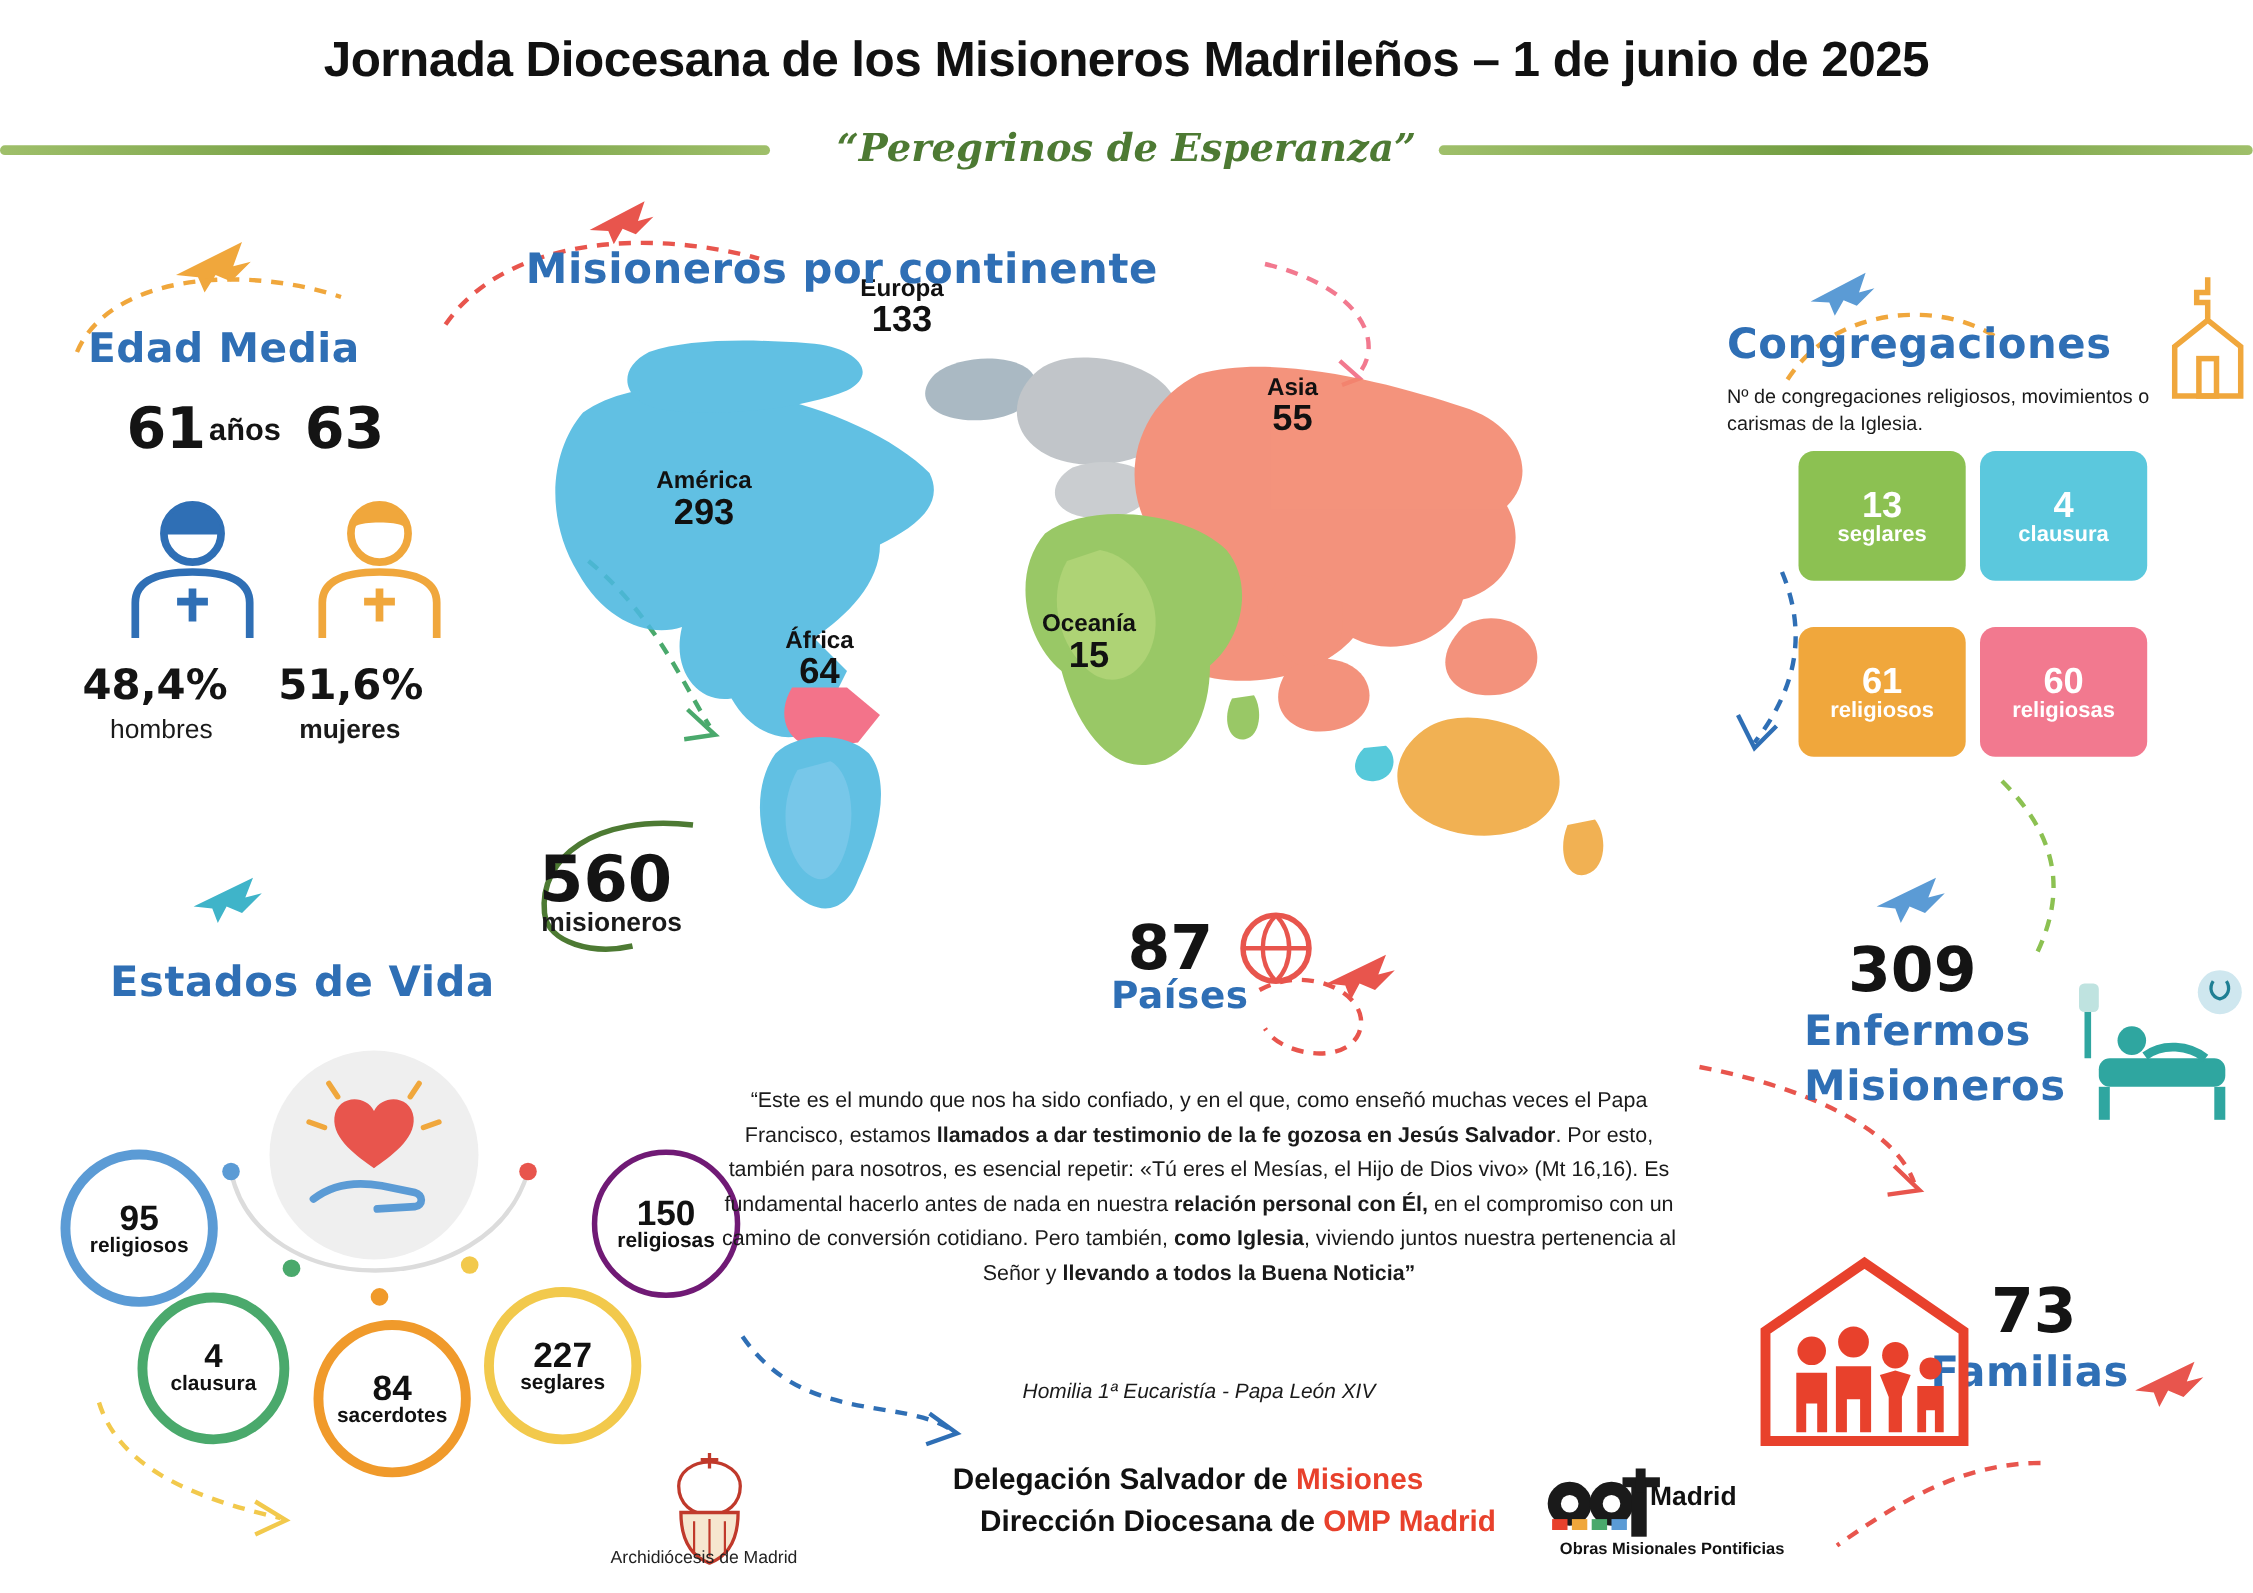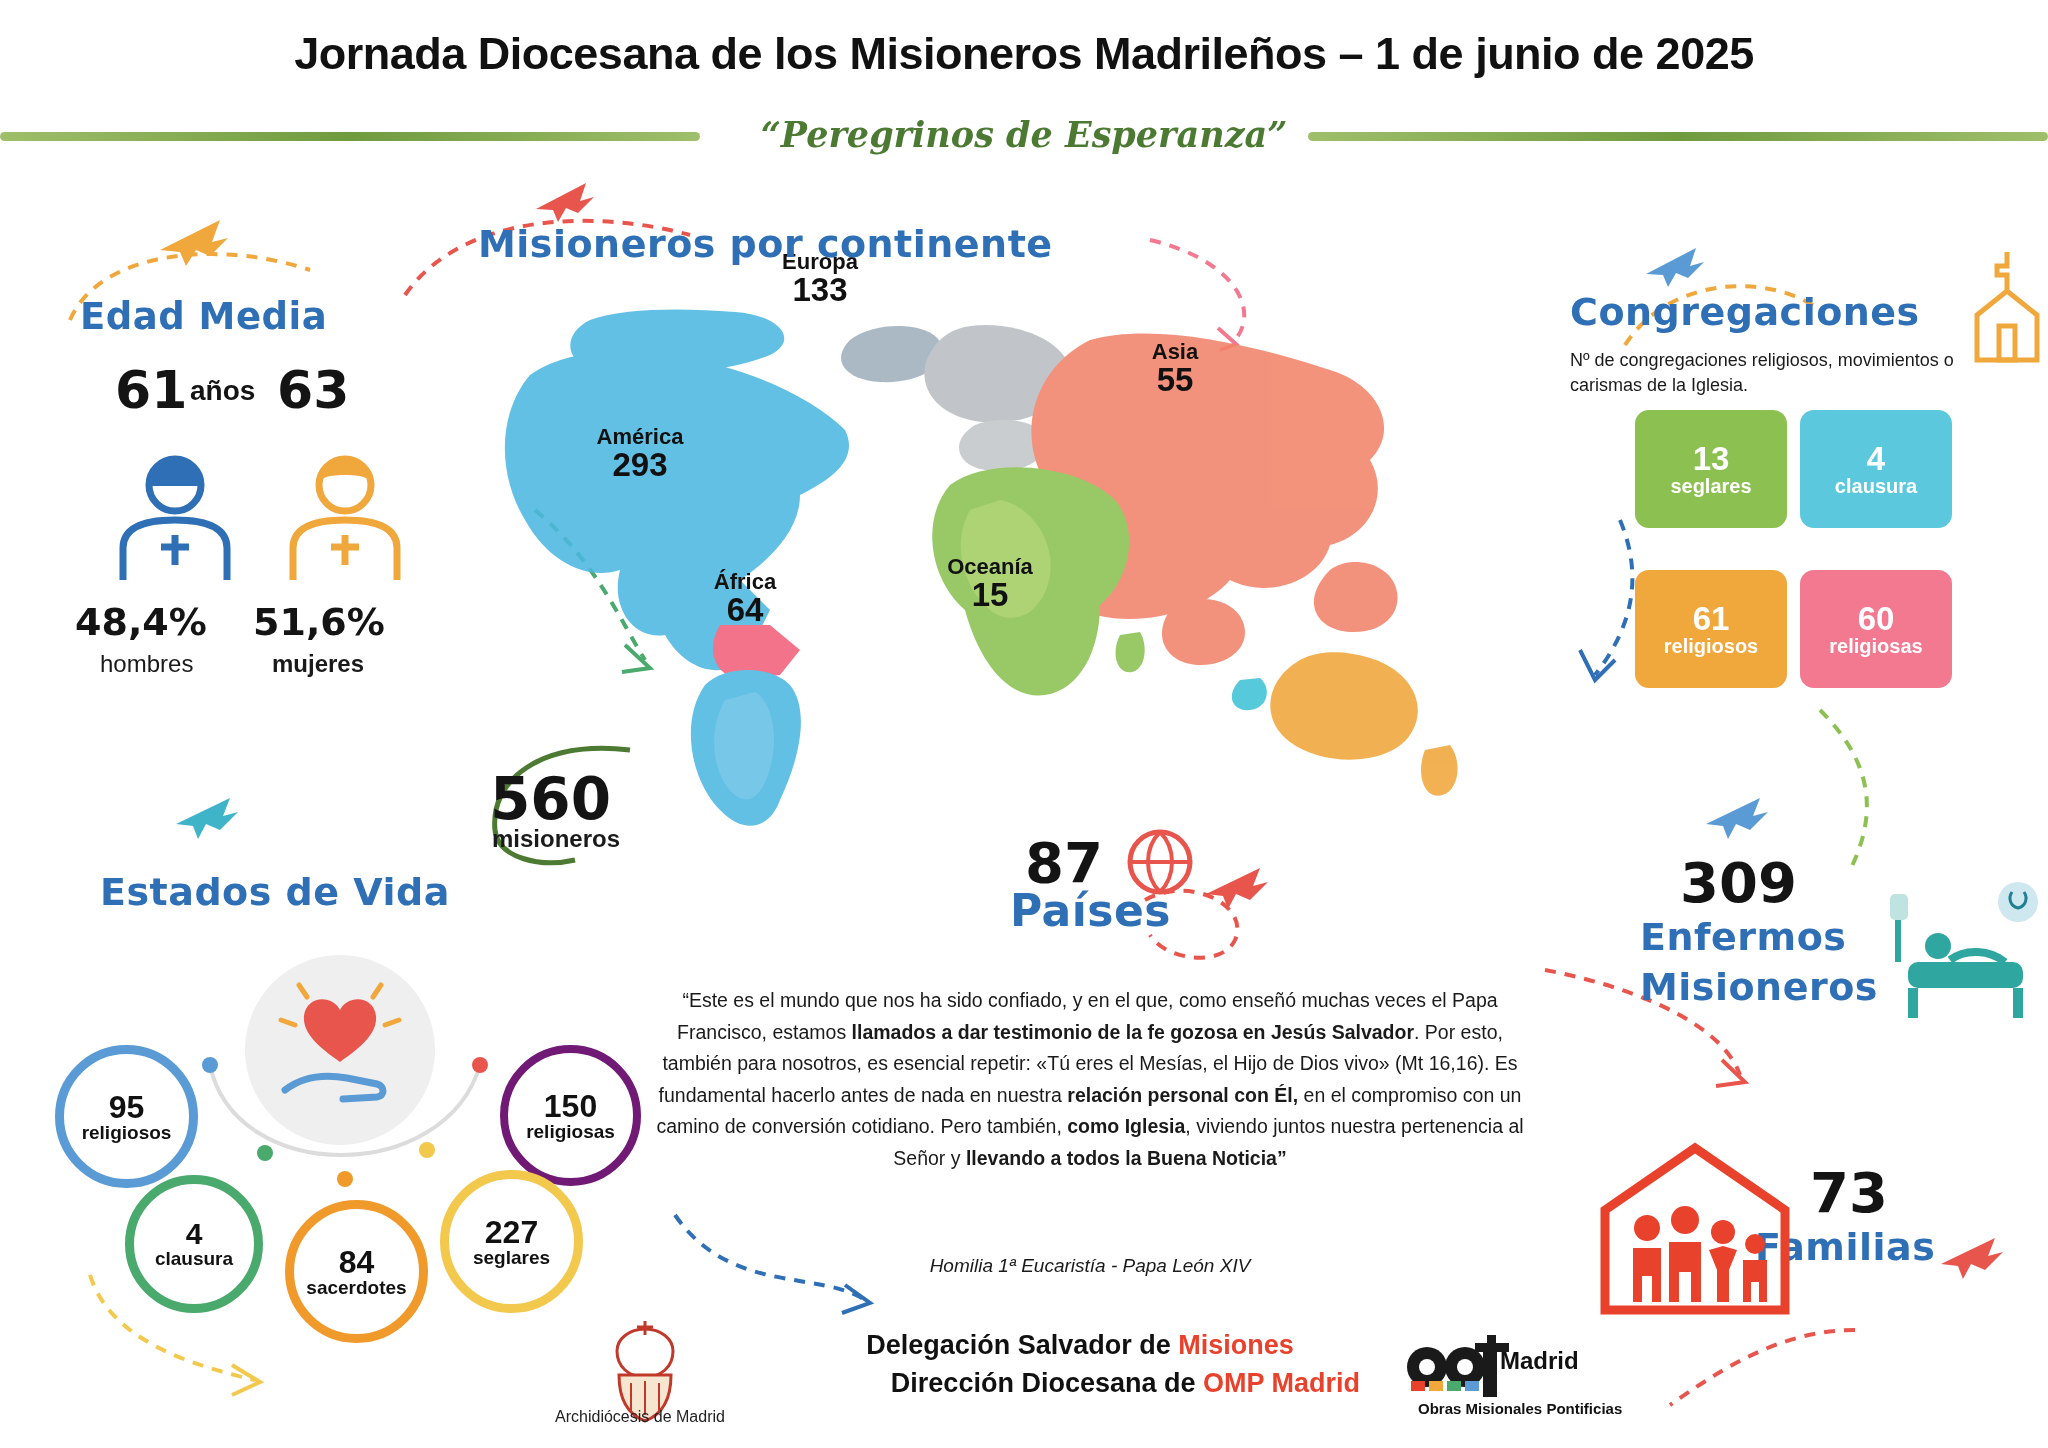--- a/index.html
+++ b/index.html
@@ -54,21 +54,21 @@
   .cont-label{position:absolute;text-align:center;font-weight:bold;color:#111;}
   .cont-label .nm{font-size:22px;display:block;line-height:1.05;}
   .cont-label .vl{font-size:33px;display:block;line-height:1.05;}
 
   
   #m560{top:765px;left:490px;font-size:58px;}
   #m560lbl{top:825px;left:492px;font-size:24px;font-weight:bold;}
 
   
   #p87{top:830px;left:1025px;font-size:56px;}
-  #p87lbl{top:885px;left:1010px;font-size:44px;}
+  #p87lbl{top:885px;left:1010px;font-size:34px;}
 
   
   #cong-head{top:290px;left:1570px;font-size:38px;}
   #cong-sub{top:348px;left:1570px;width:430px;font-size:18px;line-height:1.4;color:#1a1a1a;}
   .puzzle{position:absolute;width:152px;height:118px;border-radius:14px;
           display:flex;flex-direction:column;align-items:center;justify-content:center;
           color:#fff;font-weight:bold;}
   .puzzle .v{font-size:33px;line-height:1;color:#fff;}
   .puzzle .t{font-size:20px;line-height:1.1;color:#fff;}
 
@@ -310,21 +310,21 @@
   <circle cx="70" cy="108" r="8" fill="#4aa96c"></circle>
   <circle cx="150" cy="134" r="8" fill="#f09a2b"></circle>
   <circle cx="232" cy="105" r="8" fill="#f2c94c"></circle>
   <circle cx="285" cy="20" r="8" fill="#e8554d"></circle>
 </svg>
 
 <div class="circle-stat" style="top:1045px;left:55px;width:125px;height:125px;border:9px solid #5b9bd5;">
   <span class="v" style="font-size:32px;">95</span>
   <span class="t" style="font-size:19px;">religiosos</span>
 </div>
-<div class="circle-stat" style="top:1045px;left:500px;width:125px;height:125px;border:8px solid #701a75;">
+<div class="circle-stat" style="top:1045px;left:538px;width:125px;height:125px;border:5px solid #701a75;">
   <span class="v" style="font-size:32px;">150</span>
   <span class="t" style="font-size:19px;">religiosas</span>
 </div>
 <div class="circle-stat" style="top:1175px;left:125px;width:120px;height:120px;border:9px solid #4aa96c;">
   <span class="v" style="font-size:30px;">4</span>
   <span class="t" style="font-size:19px;">clausura</span>
 </div>
 <div class="circle-stat" style="top:1200px;left:285px;width:125px;height:125px;border:9px solid #f09a2b;">
   <span class="v" style="font-size:32px;">84</span>
   <span class="t" style="font-size:19px;">sacerdotes</span>

